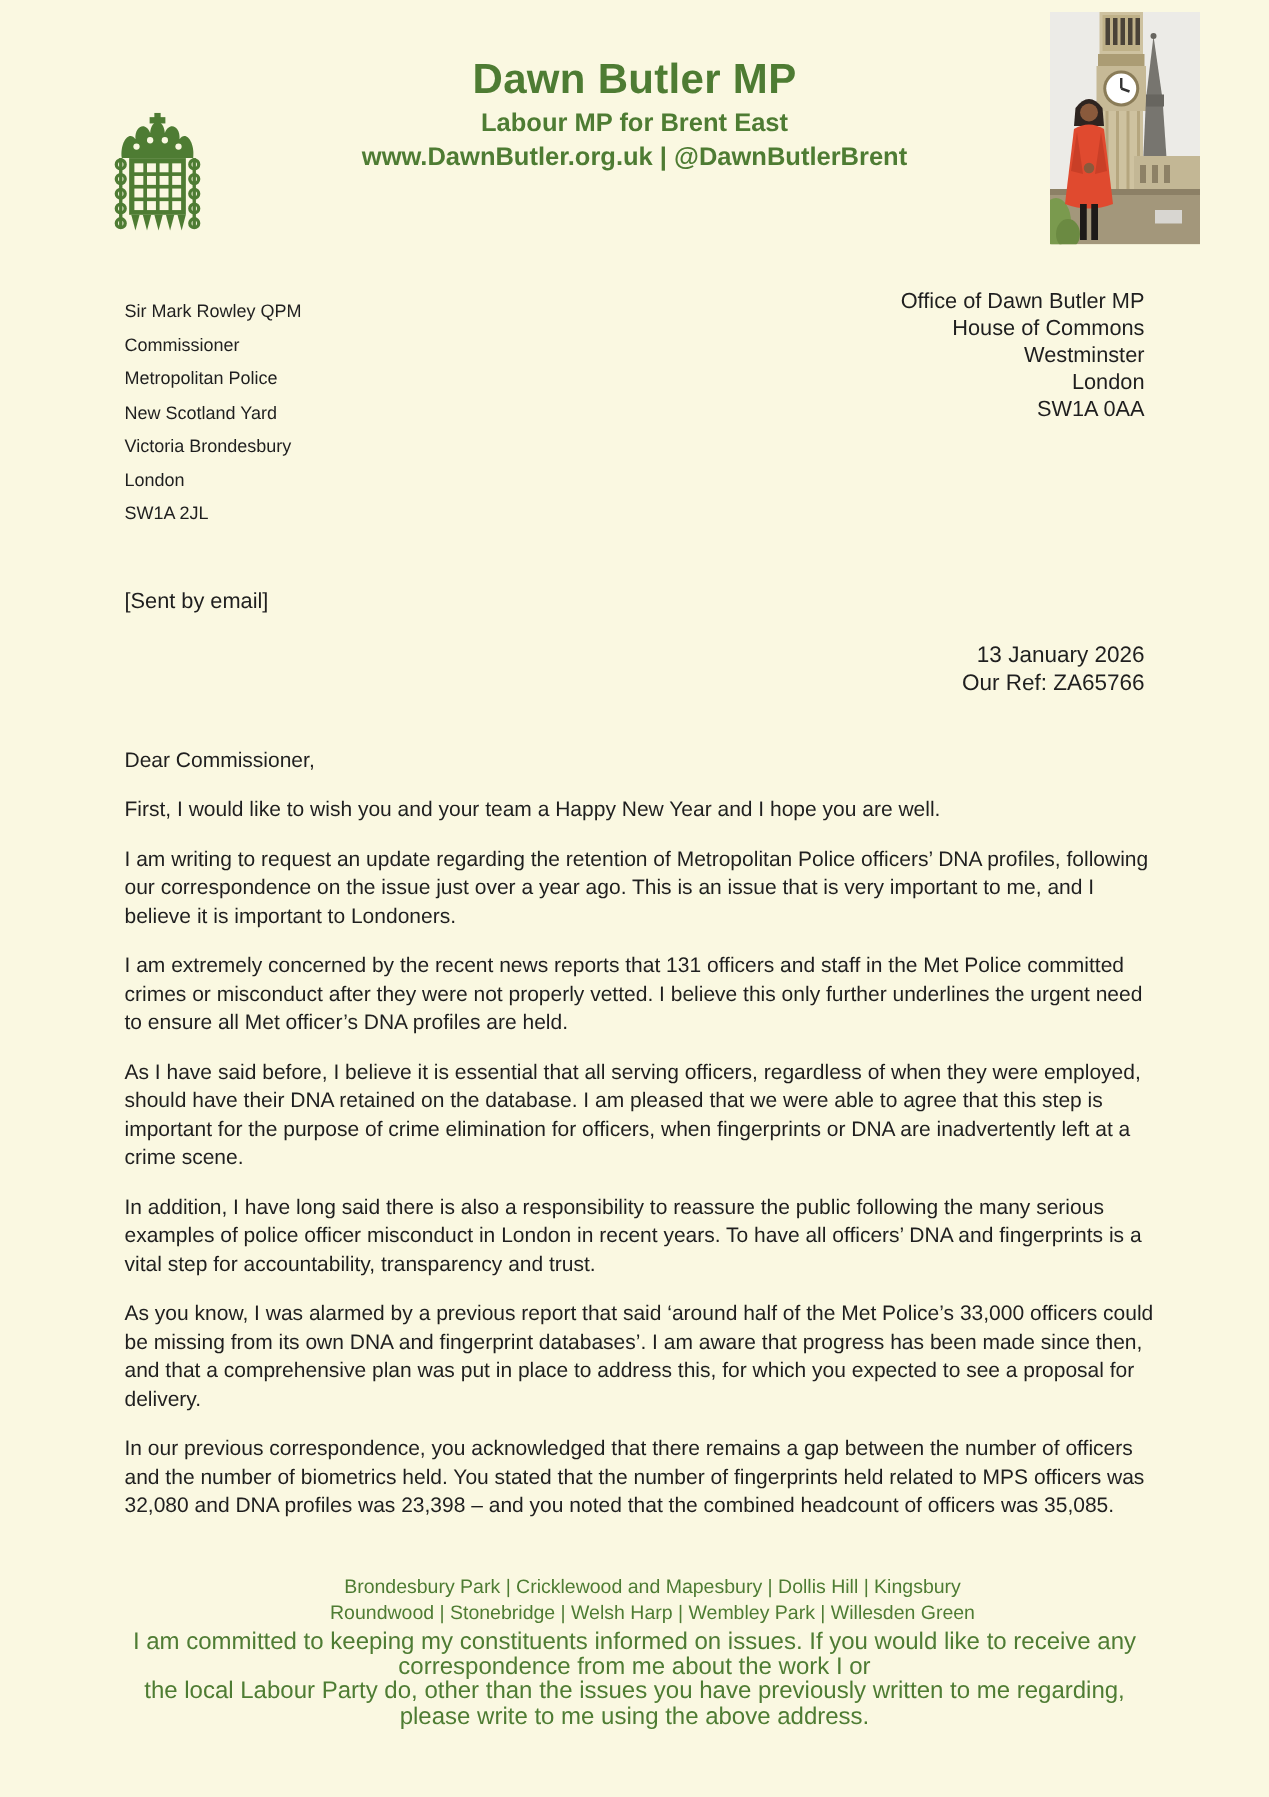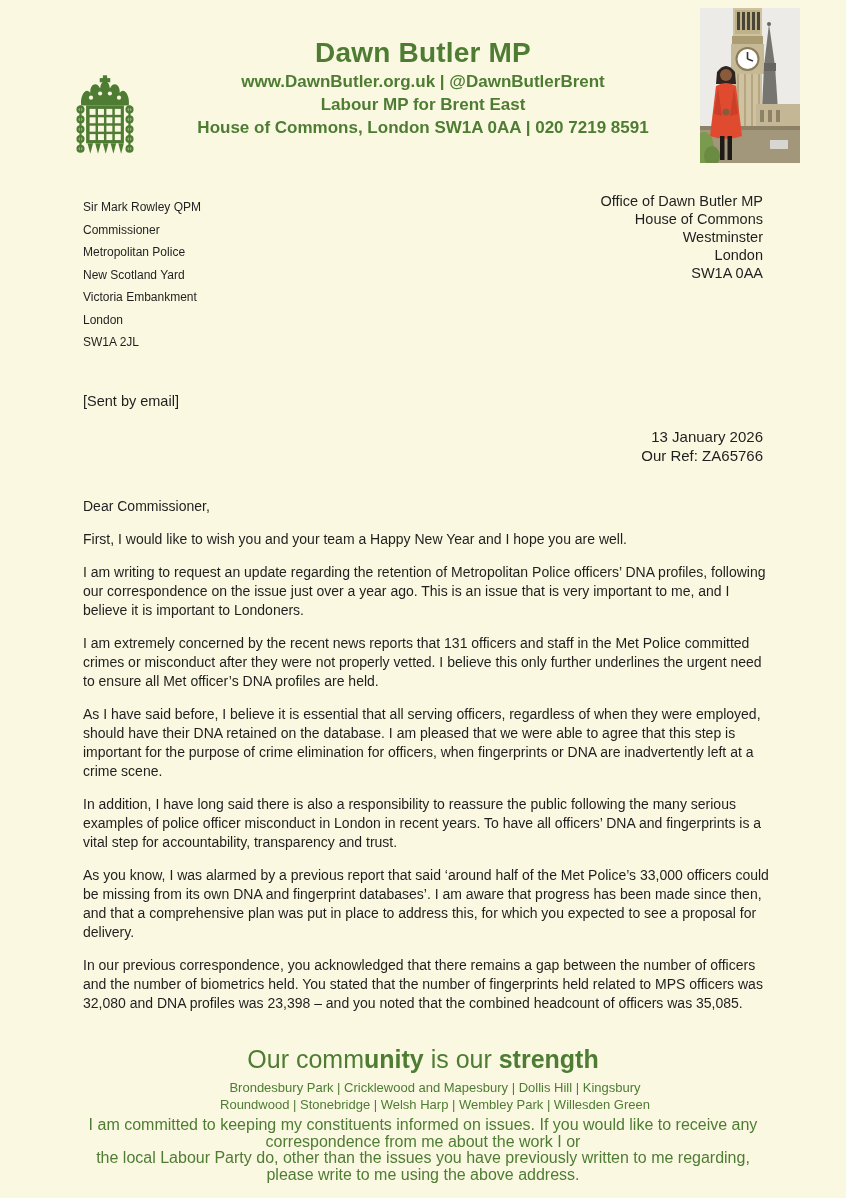--- a/index.html
+++ b/index.html
@@ -156,31 +156,30 @@
         <path d="M34,80 l4,26 l-8,2 Z" fill="#C93F27"></path>
         <circle cx="26" cy="104" r="3.5" fill="#8A5A3C"></circle>
         <rect x="20" y="128" width="4.5" height="24" fill="#1D1A18"></rect>
         <rect x="27.5" y="128" width="4.5" height="24" fill="#1D1A18"></rect>
       </g>
     </svg>
   </div>
 
   <div class="header-text">
     <div class="mp-name">Dawn Butler MP</div>
+    <div class="mp-sub">Labour MP for Brent East</div>
     <div class="mp-sub">www.DawnButler.org.uk | @DawnButlerBrent</div>
-    <div class="mp-sub">Labour MP for Brent East</div>
-    <div class="mp-sub">House of Commons, London SW1A 0AA | 020 7219 8591</div>
   </div>
 
   <div class="recipient">
       <div>Sir Mark Rowley QPM</div>
       <div>Commissioner</div>
       <div>Metropolitan Police</div>
       <div>New Scotland Yard</div>
-      <div>Victoria Embankment</div>
+      <div>Victoria Brondesbury</div>
       <div>London</div>
       <div>SW1A 2JL</div>
     </div>
 
   <div class="sender">
       <div>Office of Dawn Butler MP</div>
       <div>House of Commons</div>
       <div>Westminster</div>
       <div>London</div>
       <div>SW1A 0AA</div>
@@ -192,23 +191,20 @@
     <div>13 January 2026</div>
     <div>Our Ref: ZA65766</div>
   </div>
 
   <div class="body-text">
     <p class="salutation">Dear Commissioner,</p>
     <span><p>First, I would like to wish you and your team a Happy New Year and I hope you are well.</p><p>I am writing to request an update regarding the retention of Metropolitan Police officers’ DNA profiles, following our correspondence on the issue just over a year ago. This is an issue that is very important to me, and I believe it is important to Londoners.</p><p>I am extremely concerned by the recent news reports that 131 officers and staff in the Met Police committed crimes or misconduct after they were not properly vetted. I believe this only further underlines the urgent need to ensure all Met officer’s DNA profiles are held.</p><p>As I have said before, I believe it is essential that all serving officers, regardless of when they were employed, should have their DNA retained on the database. I am pleased that we were able to agree that this step is important for the purpose of crime elimination for officers, when fingerprints or DNA are inadvertently left at a crime scene.</p><p>In addition, I have long said there is also a responsibility to reassure the public following the many serious examples of police officer misconduct in London in recent years. To have all officers’ DNA and fingerprints is a vital step for accountability, transparency and trust.</p><p>As you know, I was alarmed by a previous report that said ‘around half of the Met Police’s 33,000 officers could be missing from its own DNA and fingerprint databases’. I am aware that progress has been made since then, and that a comprehensive plan was put in place to address this, for which you expected to see a proposal for delivery.</p><p>In our previous correspondence, you acknowledged that there remains a gap between the number of officers and the number of biometrics held. You stated that the number of fingerprints held related to MPS officers was 32,080 and DNA profiles was 23,398 – and you noted that the combined headcount of officers was 35,085.</p></span>
   </div>
 
   <div class="footer">
-    <div class="slogan">
-      <span>Our comm</span><span class="bold">unity</span><span> is our </span><span class="bold">strength</span>
-    </div>
     <div class="wards">
       <div>Brondesbury Park | Cricklewood and Mapesbury | Dollis Hill | Kingsbury</div>
       <div>Roundwood | Stonebridge | Welsh Harp | Wembley Park | Willesden Green</div>
     </div>
     <div class="disclaimer">
       <div>I am committed to keeping my constituents informed on issues. If you would like to receive any correspondence from me about the work I or</div>
       <div>the local Labour Party do, other than the issues you have previously written to me regarding, please write to me using the above address.</div>
     </div>
 
   </div>

